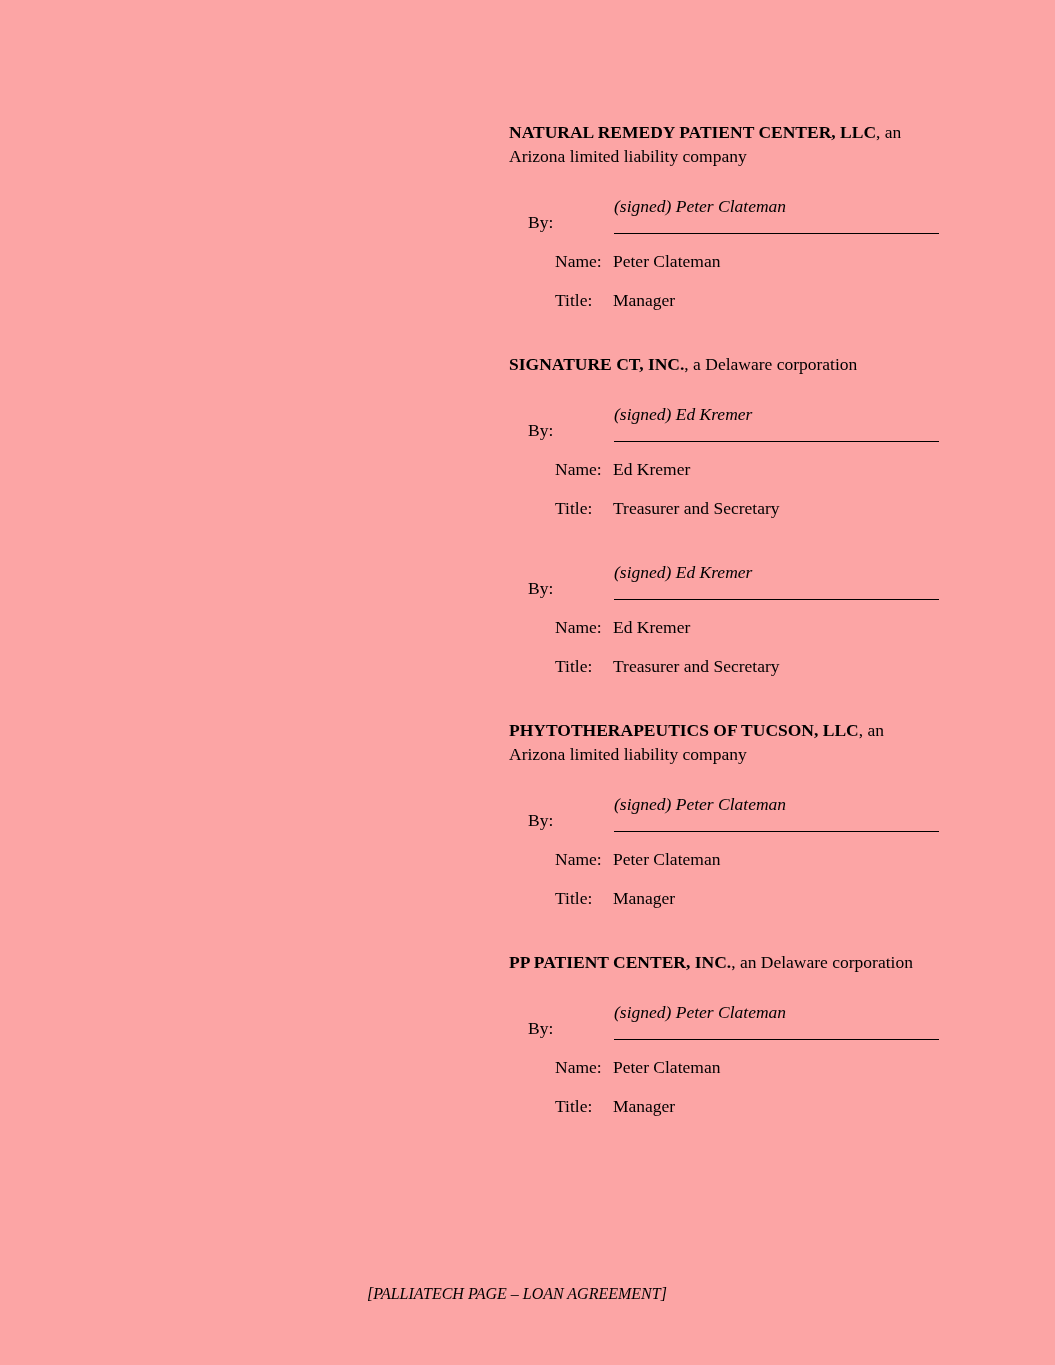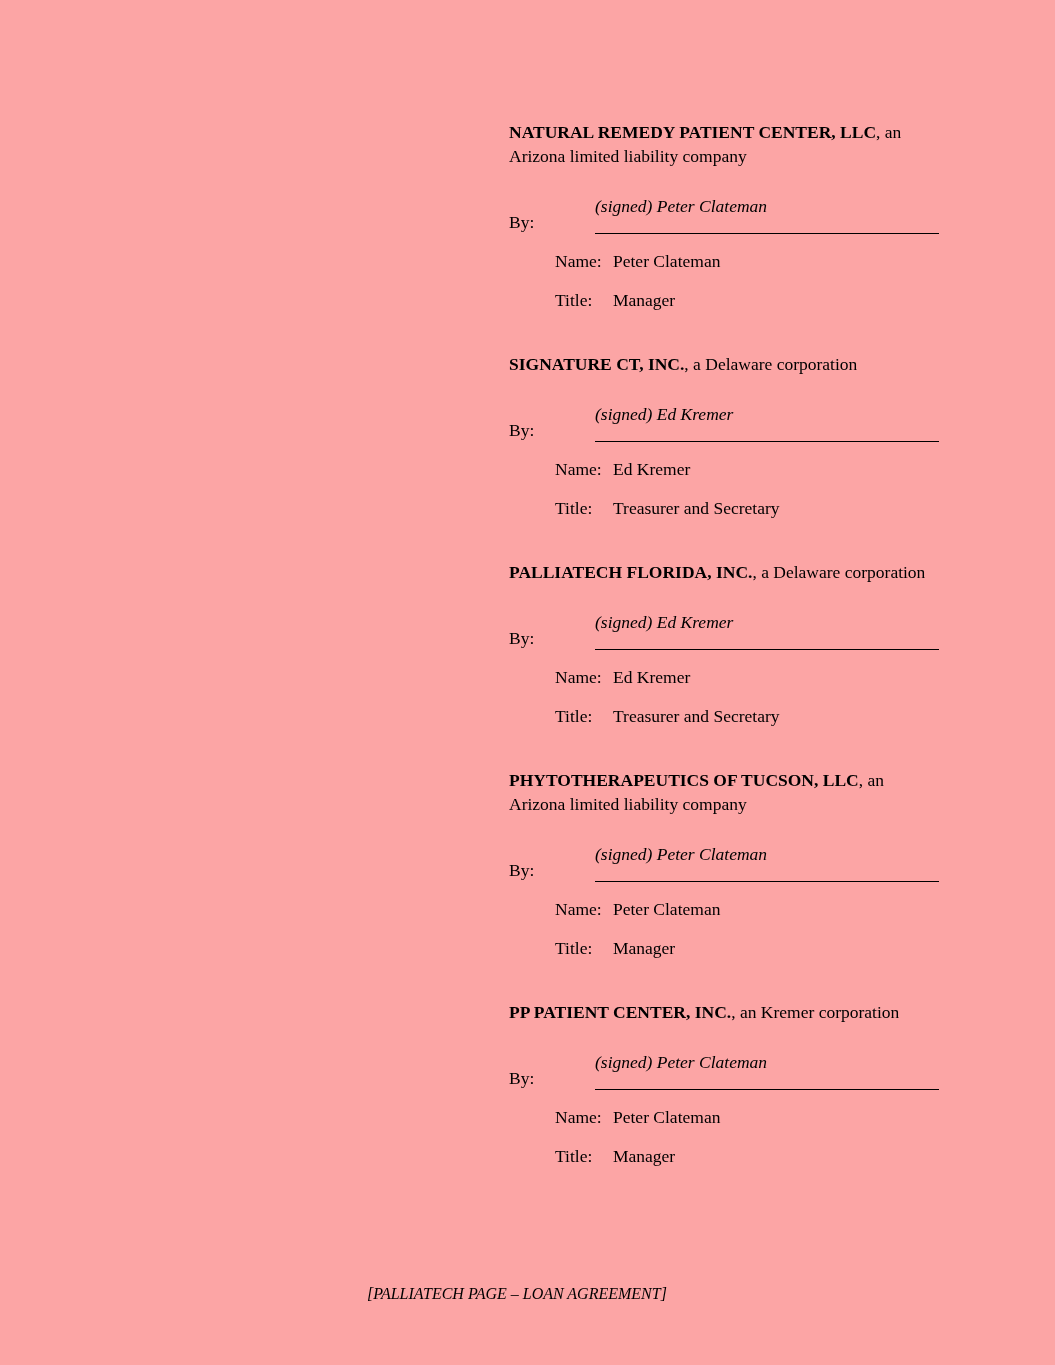--- a/index.html
+++ b/index.html
@@ -43,20 +43,21 @@
   }
   .sig-line {
     display: flex;
     align-items: flex-end;
     font-size: 17.5px;
     line-height: 24px;
   }
   .by-label {
     width: 46px;
     flex: 0 0 46px;
+    margin-left: 19px;
   }
   .signature {
     flex: 1;
     font-style: italic;
     border-bottom: 1px solid #000;
     padding-bottom: 15px;
     min-height: 22px;
     margin-left: 40px;
   }
   .detail {
@@ -118,21 +119,20 @@
           <span class="v">Ed Kremer</span>
         </div>
         <div class="detail">
           <span class="k">Title:</span>
           <span class="v">Treasurer and Secretary</span>
         </div>
       </div>
     </div>
 
     <div class="block">
-      <p class="party-name"><span class="bold">PALLIATECH FLORIDA, INC.</span><span>, a Delaware corporation</span></p>
       <div class="sig-group">
         <div class="sig-line">
           <span class="by-label">By:</span>
           <span class="signature">(signed) Ed Kremer</span>
         </div>
         <div class="detail">
           <span class="k">Name:</span>
           <span class="v">Ed Kremer</span>
         </div>
         <div class="detail">
@@ -154,21 +154,21 @@
           <span class="v">Peter Clateman</span>
         </div>
         <div class="detail">
           <span class="k">Title:</span>
           <span class="v">Manager</span>
         </div>
       </div>
     </div>
 
     <div class="block">
-      <p class="party-name"><span class="bold">PP PATIENT CENTER, INC.</span><span>, an Kremer corporation</span></p>
+      <p class="party-name"><span class="bold">PP PATIENT CENTER, INC.</span><span>, an Delaware corporation</span></p>
       <div class="sig-group">
         <div class="sig-line">
           <span class="by-label">By:</span>
           <span class="signature">(signed) Peter Clateman</span>
         </div>
         <div class="detail">
           <span class="k">Name:</span>
           <span class="v">Peter Clateman</span>
         </div>
         <div class="detail">

